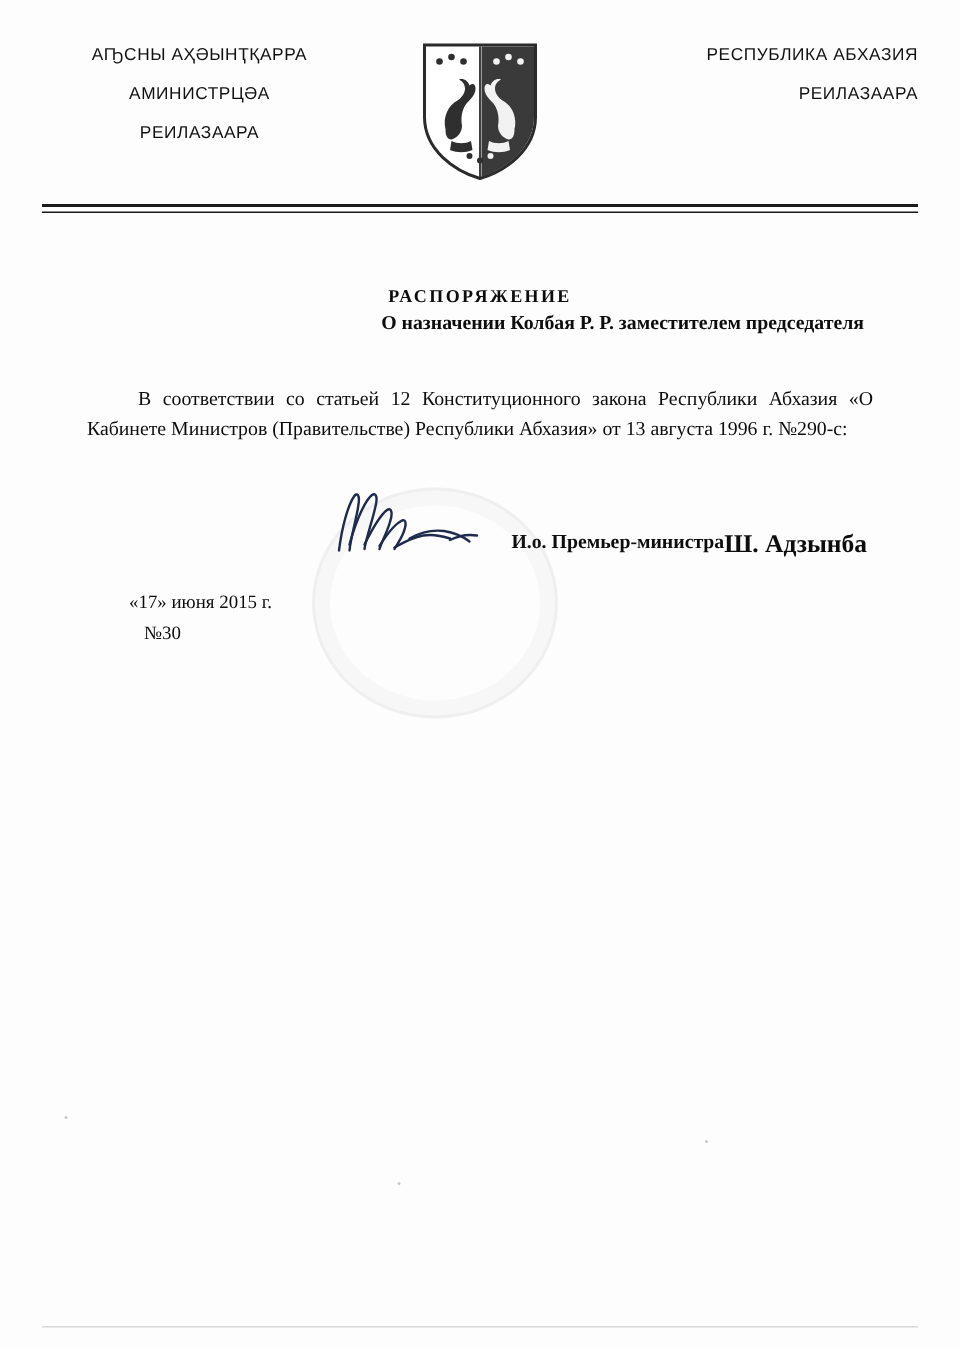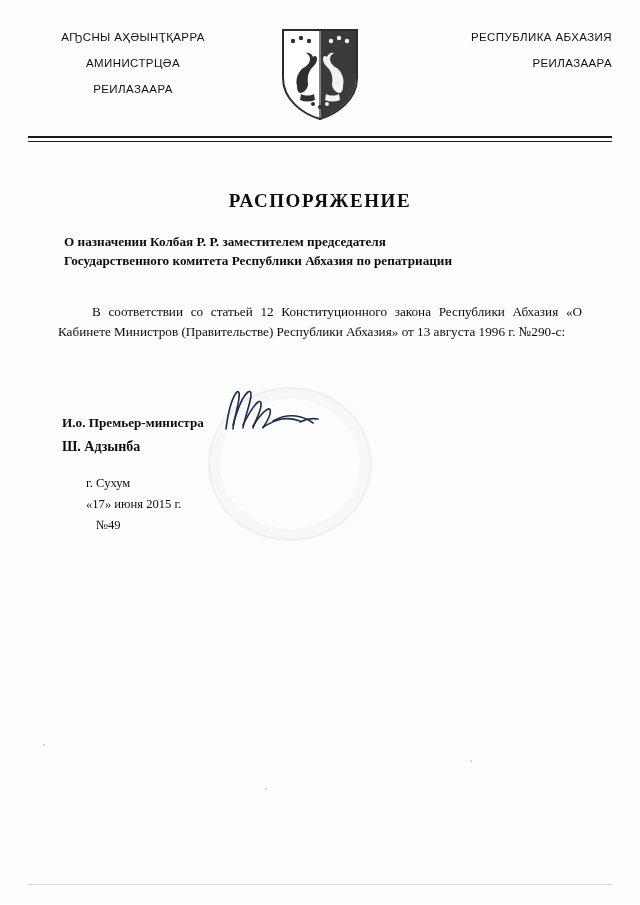--- a/index.html
+++ b/index.html
@@ -66,59 +66,57 @@
   }
 
   
   .content {
     padding: 0 58px;
     box-sizing: border-box;
   }
   .doc-title {
     text-align: center;
     font-weight: bold;
-    font-size: 19px;
+    font-size: 12px;
     letter-spacing: 1.6px;
     margin-top: 48px;
   }
   .doc-subject {
-    text-align: left;
+    text-align: right;
     font-weight: bold;
     font-size: 13.2px;
     line-height: 19px;
-    margin-top: 20px;
     padding: 0 6px;
   }
   .para {
     font-size: 13.2px;
     line-height: 19.5px;
     text-align: justify;
     margin-top: 32px;
     text-indent: 34px;
   }
   .para.second { margin-top: 24px; }
 
   
   .sign-row {
-    margin-top: 66px;
+    margin-top: 50px;
     display: flex;
     align-items: flex-start;
-    justify-content: flex-start;
+    justify-content: flex-end;
     position: relative;
     padding: 0 4px;
-    flex-direction: column;
   }
   .sign-title {
     font-weight: bold;
     font-size: 13.2px;
     padding-top: 8px;
   }
   .sign-name {
     font-weight: bold;
-    font-size: 14px;
+    font-size: 17px;
     padding-top: 8px;
   }
   .signature-mark {
     position: absolute;
     left: 160px;
     top: -22px;
     width: 130px;
     height: 58px;
     pointer-events: none;
   }
@@ -216,21 +214,20 @@
     <div class="rule-thick"></div>
     <div class="rule-thin"></div>
   </div>
 
   <div class="content">
 
     <div class="doc-title">РАСПОРЯЖЕНИЕ</div>
 
     <div class="doc-subject">
       <div>О назначении Колбая Р. Р. заместителем председателя</div>
-      <div>Государственного комитета Республики Абхазия по репатриации</div>
     </div>
 
     <div class="para">В соответствии со статьей 12 Конституционного закона Республики Абхазия «О Кабинете Министров (Правительстве) Республики Абхазия» от 13 августа 1996 г. №290-с:</div>
 
 
     <div class="sign-row">
       <div class="sign-title">И.о. Премьер-министра</div>
 
       <div class="seal-ghost"></div>
 
@@ -245,23 +242,22 @@
             <path d="M55 36 C62 32 70 30 78 31 C85 32 91 35 95 38"></path>
             <path d="M82 37 C88 34 94 33 100 34"></path>
           </g>
         </svg>
       </div>
 
       <div class="sign-name">Ш. Адзынба</div>
     </div>
 
     <div class="meta">
-      <div>г. Сухум</div>
       <div>«17» июня 2015 г.</div>
-      <div class="num">№49</div>
+      <div class="num">№30</div>
     </div>
   </div>
 
   <div class="speck" style="left:43px;  top:744px; width:2px; height:2px;"></div>
   <div class="speck" style="left:265px; top:788px; width:2px; height:2px;"></div>
   <div class="speck" style="left:470px; top:760px; width:2px; height:2px;"></div>
   <div class="bottom-line"></div>
 
 </div>
 

